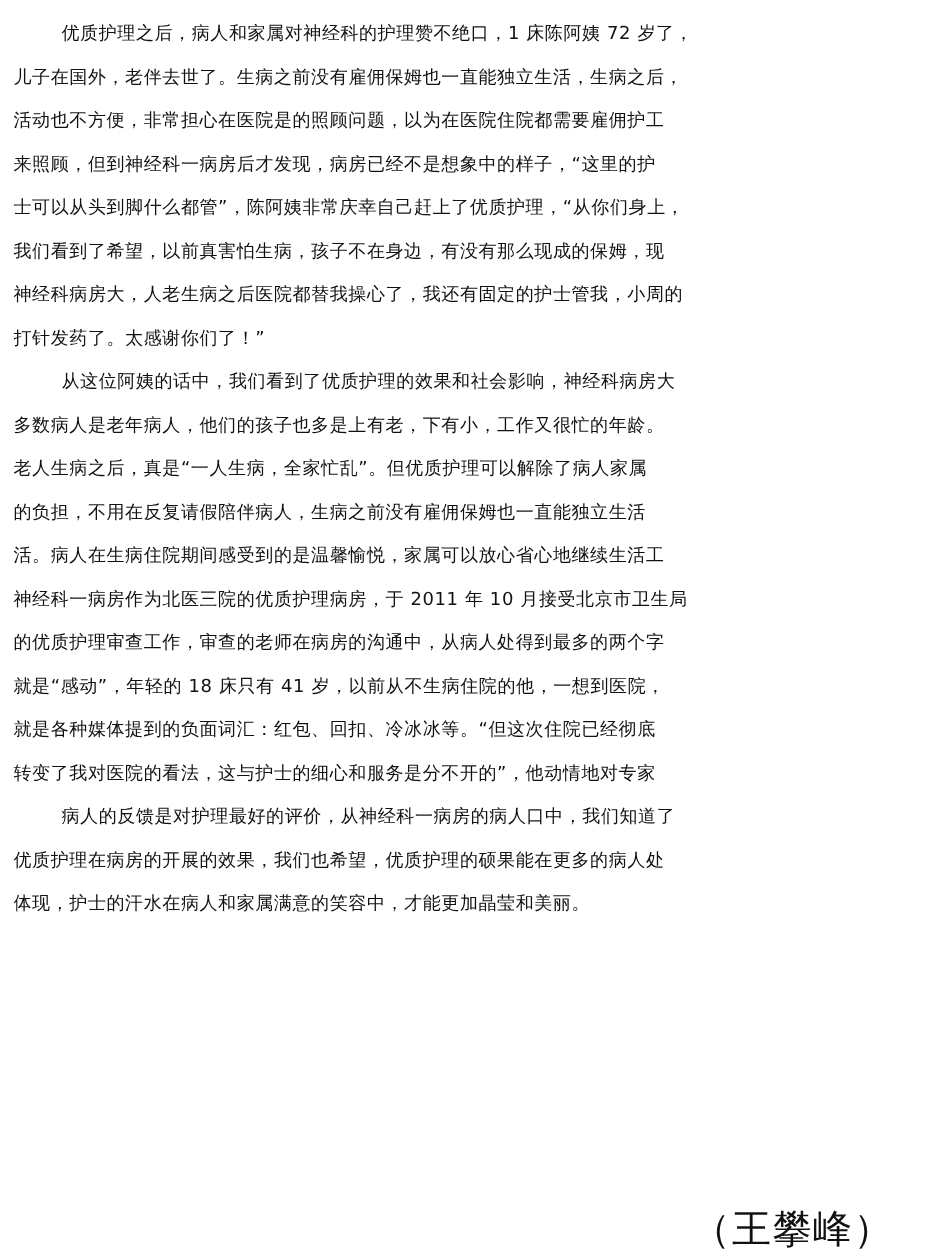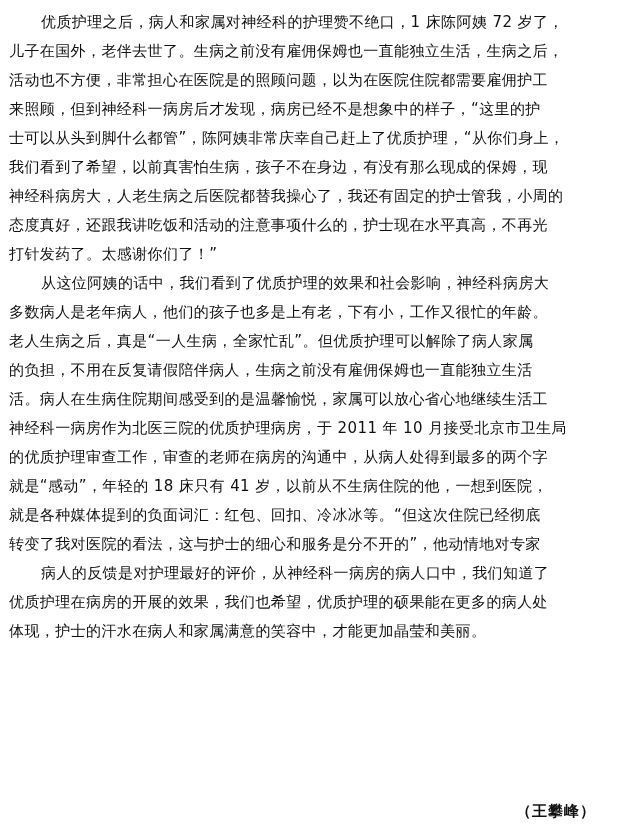--- a/index.html
+++ b/index.html
@@ -1,37 +1,36 @@
 <!DOCTYPE html>
 <html><head>
 <meta charset="utf-8">
 <style>
   html, body { margin: 0; padding: 0; background: #ffffff; }
   body { width: 620px; height: 836px; overflow: hidden; position: relative;
          font-family: "DejaVu Sans", "Liberation Sans", sans-serif; color: #111; }
   .doc { position: absolute; left: 9px; top: 8px; width: 596px; }
-  .line { height: 29px; line-height: 29px; font-size: 15px; white-space: nowrap;
+  .line { height: 29px; line-height: 29px; font-size: 12px; white-space: nowrap;
           overflow: hidden; letter-spacing: 0.4px; }
   .indent { padding-left: 32px; }
-  .sig { position: absolute; right: 24px; top: 802px; font-size: 15px; font-weight: bold;
+  .sig { position: absolute; right: 24px; top: 802px; font-size: 26px; font-weight: normal;
          letter-spacing: 1px; margin-left: 24px; }
 </style>
 </head>
 <body>
 
 <div class="doc">
   <div>
     <div class="line indent">优质护理之后，病人和家属对神经科的护理赞不绝口，1 床陈阿姨 72 岁了，</div>
     <div class="line">儿子在国外，老伴去世了。生病之前没有雇佣保姆也一直能独立生活，生病之后，</div>
     <div class="line">活动也不方便，非常担心在医院是的照顾问题，以为在医院住院都需要雇佣护工</div>
     <div class="line">来照顾，但到神经科一病房后才发现，病房已经不是想象中的样子，“这里的护</div>
     <div class="line">士可以从头到脚什么都管”，陈阿姨非常庆幸自己赶上了优质护理，“从你们身上，</div>
     <div class="line">我们看到了希望，以前真害怕生病，孩子不在身边，有没有那么现成的保姆，现</div>
     <div class="line">神经科病房大，人老生病之后医院都替我操心了，我还有固定的护士管我，小周的</div>
-    <div class="line">态度真好，还跟我讲吃饭和活动的注意事项什么的，护士现在水平真高，不再光</div>
     <div class="line">打针发药了。太感谢你们了！”</div>
   </div>
   <div>
     <div class="line indent">从这位阿姨的话中，我们看到了优质护理的效果和社会影响，神经科病房大</div>
     <div class="line">多数病人是老年病人，他们的孩子也多是上有老，下有小，工作又很忙的年龄。</div>
     <div class="line">老人生病之后，真是“一人生病，全家忙乱”。但优质护理可以解除了病人家属</div>
     <div class="line">的负担，不用在反复请假陪伴病人，生病之前没有雇佣保姆也一直能独立生活</div>
     <div class="line">活。病人在生病住院期间感受到的是温馨愉悦，家属可以放心省心地继续生活工</div>
   </div>
   <div>

